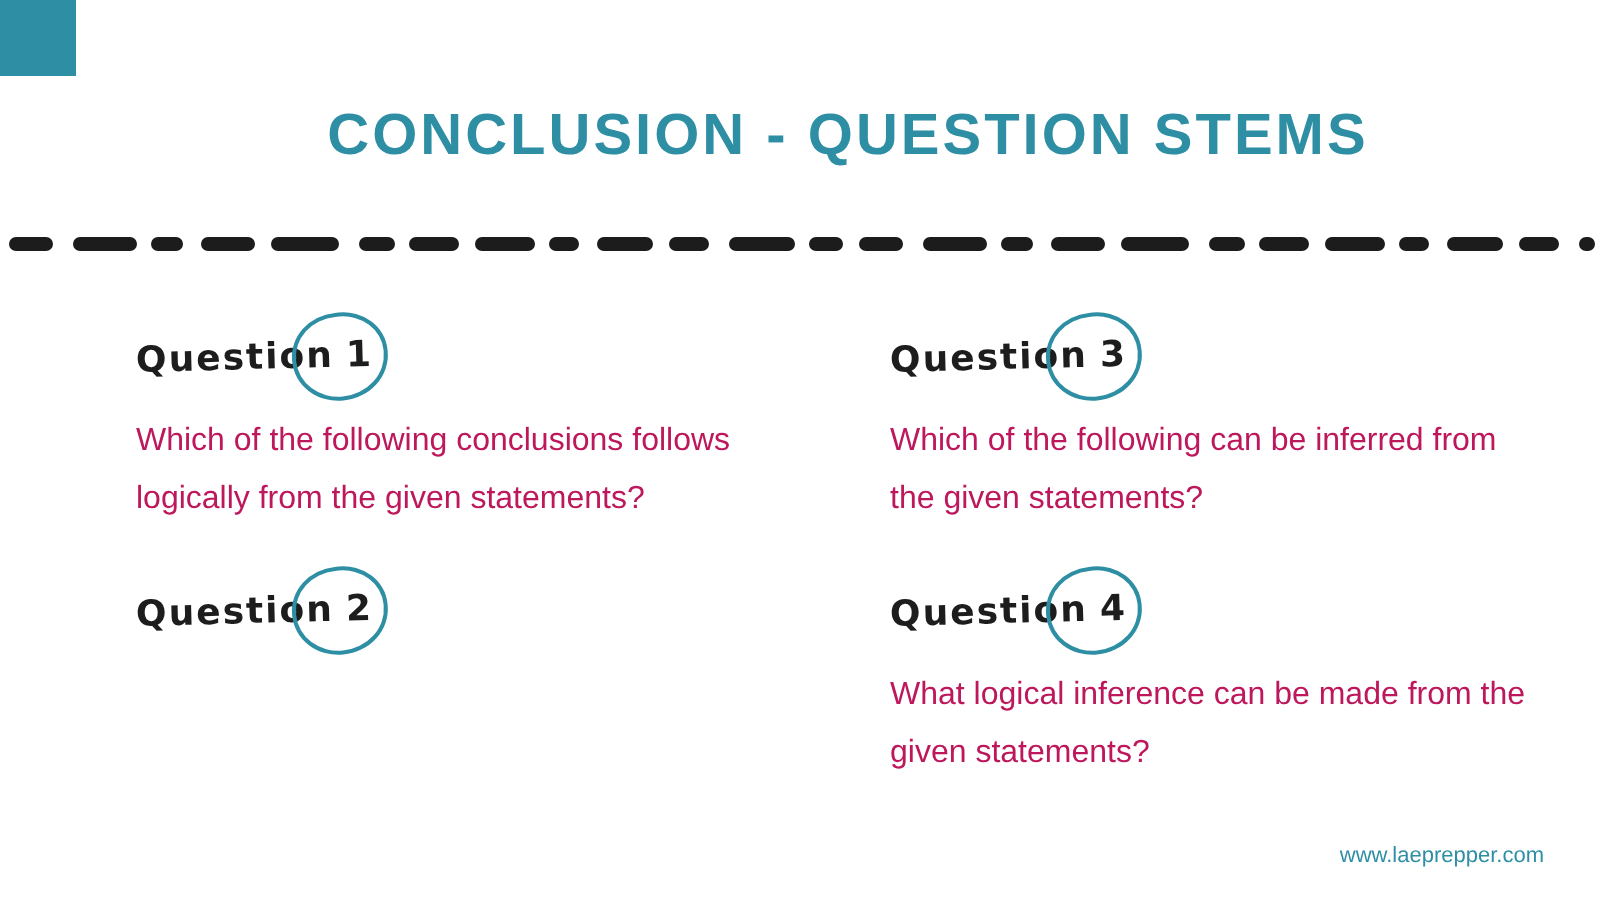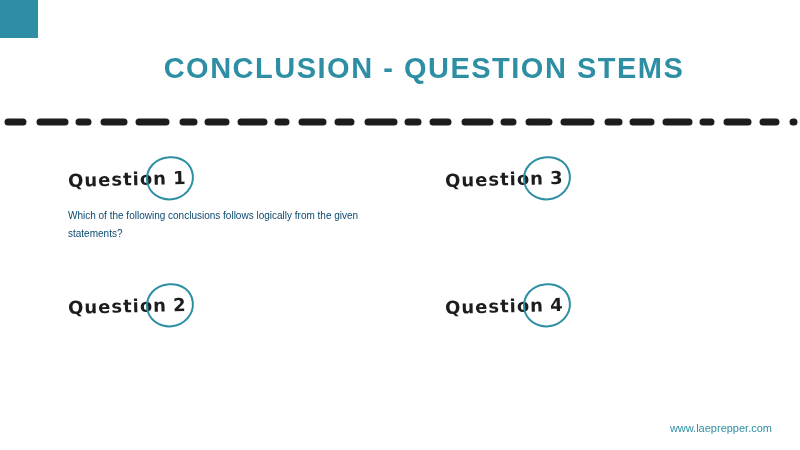--- a/index.html
+++ b/index.html
@@ -76,23 +76,23 @@
     width: 44px;
     height: 40px;
     border: 2.5px solid #2e8fa4;
     border-radius: 50% 48% 52% 50%;
     transform: rotate(-4deg);
     pointer-events: none;
   }
 
   .q-text {
     margin: 6px 0 0 0;
-    font-size: 10px;
+    font-size: 16px;
     line-height: 1.8;
-    color: #0c4a6e;
+    color: #be185d;
     max-width: 320px;
   }
 
   .footer-url {
     position: absolute;
     right: 28px;
     bottom: 16px;
     font-size: 11px;
     color: #2e8fa4;
   }
@@ -112,27 +112,29 @@
   <div class="q-label">
     <span>Question</span><span class="q-num"><span class="num-circle"></span><span>1</span></span>
   </div>
   <p class="q-text">Which of the following conclusions follows logically from the given statements?</p>
 </div>
 
 <div class="q-block b3">
   <div class="q-label">
     <span>Question</span><span class="q-num"><span class="num-circle"></span><span>3</span></span>
   </div>
+  <p class="q-text">Which of the following can be inferred from the given statements?</p>
 </div>
 
 <div class="q-block b2">
   <div class="q-label">
     <span>Question</span><span class="q-num"><span class="num-circle"></span><span>2</span></span>
   </div>
 </div>
 
 <div class="q-block b4">
   <div class="q-label">
     <span>Question</span><span class="q-num"><span class="num-circle"></span><span>4</span></span>
   </div>
+  <p class="q-text">What logical inference can be made from the given statements?</p>
 </div>
 
 <div class="footer-url">www.laeprepper.com</div>
 
 </body></html>

